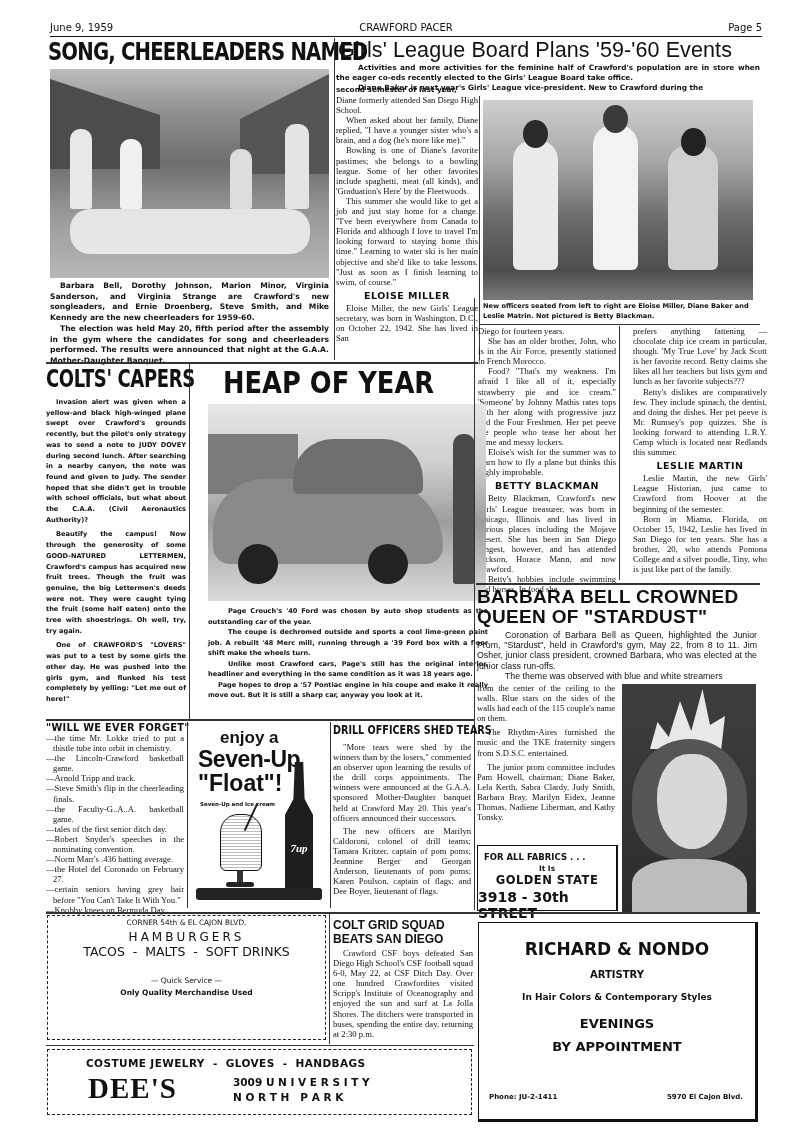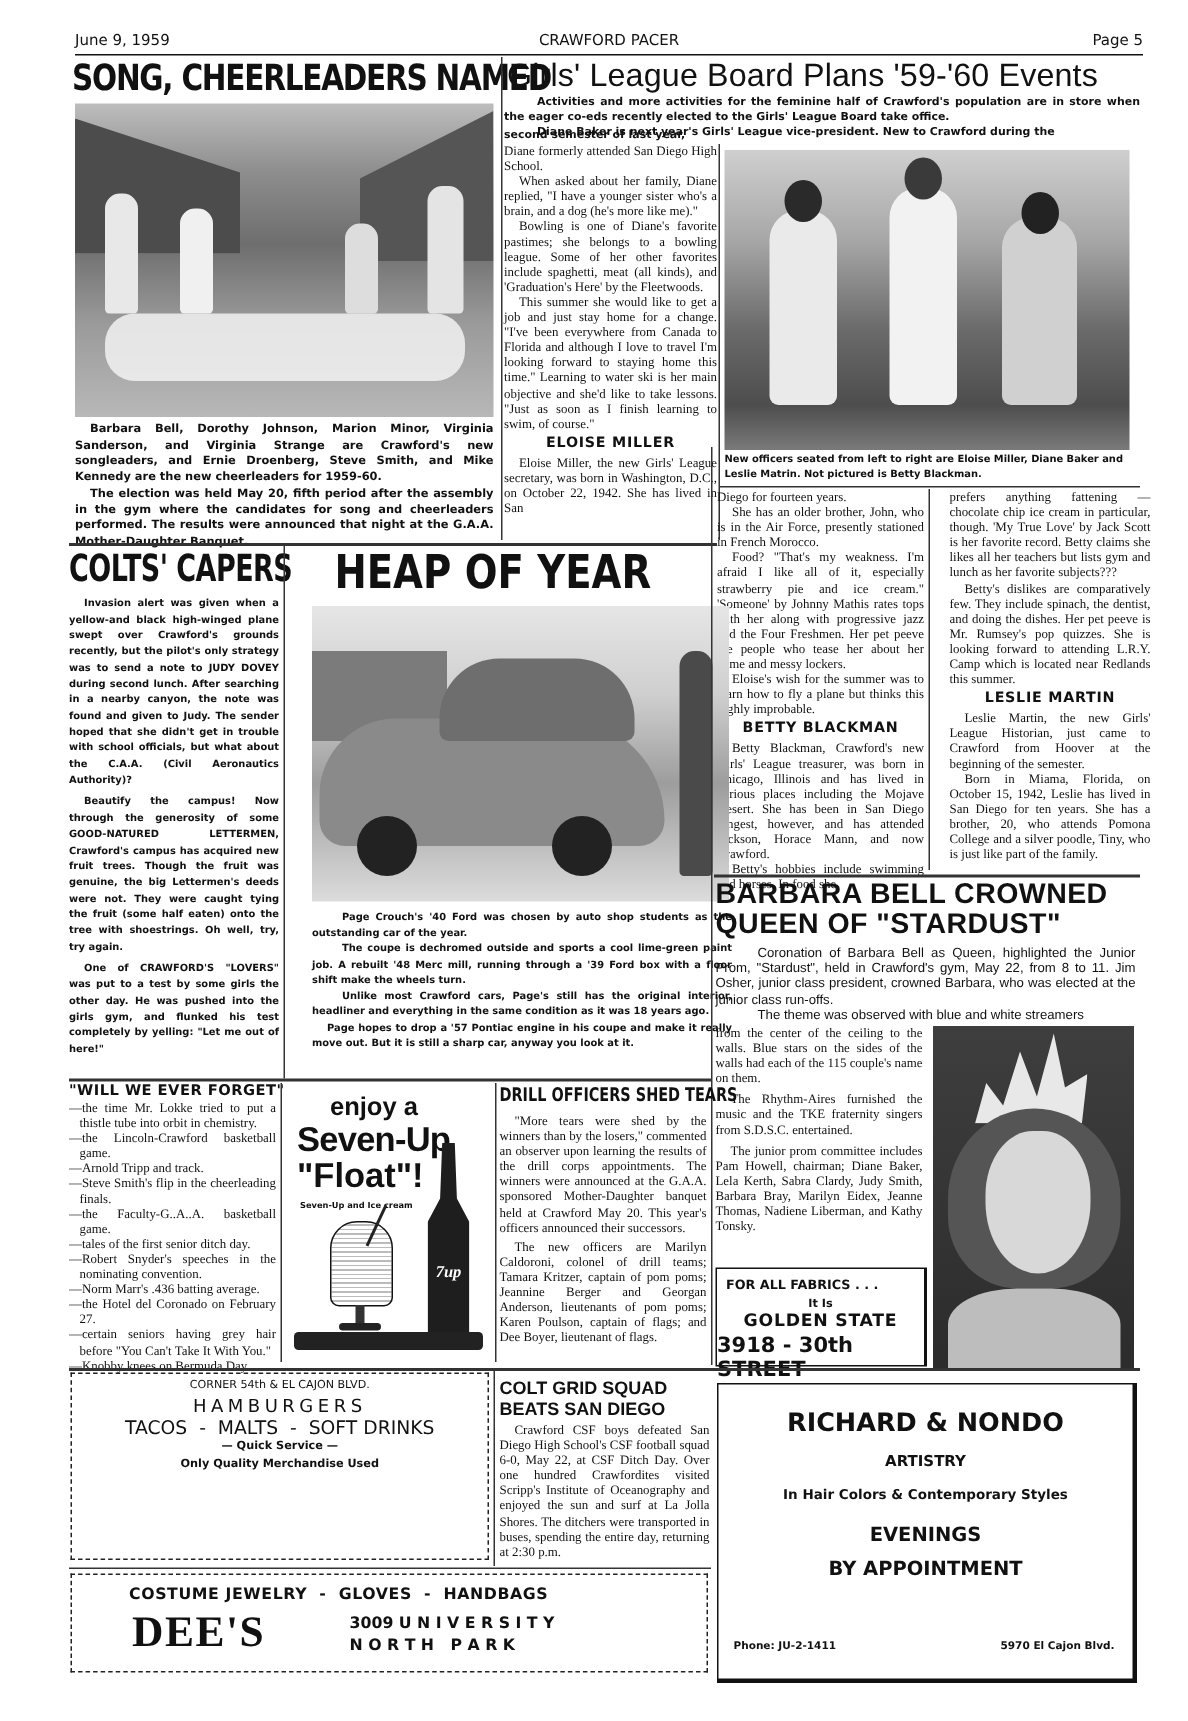--- a/index.html
+++ b/index.html
@@ -191,21 +191,21 @@
   <div class="sans" style="font-size:11.5px; font-weight:bold; text-align:center; letter-spacing:0.5px; white-space:nowrap;">GOLDEN STATE</div>
   <div class="sans" style="font-size:14px; font-weight:bold; text-align:left; margin-top:2px;">3918 - 30th STREET</div>
 </div>
 
 <div class="hrule" style="left:46px; top:912px; width:714px; height:1.5px;"></div>
 
 <div class="abs dashed" style="left:47px; top:915px; width:277px; height:123px;">
   <div class="sans" style="text-align:center; font-size:7.4px; font-weight:normal; margin-top:2px;">CORNER 54th &amp; EL CAJON BLVD.</div>
   <div class="sans" style="text-align:center; font-size:12px; letter-spacing:3px; margin-top:3px;">HAMBURGERS</div>
   <div class="sans" style="text-align:center; font-size:12.5px; white-space:pre; margin-top:0;">TACOS  -  MALTS  -  SOFT DRINKS</div>
-  <div class="sans" style="text-align:center; font-size:7.5px; font-weight:bold; margin-top:0;">—  Quick Service  —</div>
+  <div class="sans" style="text-align:center; font-size:7.5px; font-weight:normal; margin-top:17px;">—  Quick Service  —</div>
   <div class="sans" style="text-align:center; font-size:7.5px; font-weight:bold; margin-top:3px;">Only Quality Merchandise Used</div>
 </div>
 <div class="vrule" style="left:329px; top:912px; height:132px;"></div>
 
 <div class="abs" style="left:333px; top:918px; width:140px;">
   <div class="lsans" style="font-size:12px; font-weight:bold; white-space:nowrap;">COLT GRID SQUAD</div>
   <div class="lsans" style="font-size:12px; font-weight:bold; white-space:nowrap;">BEATS SAN DIEGO</div>
   <p class="body-text indent" style="margin-top:2px;">Crawford CSF boys defeated San Diego High School's CSF football squad 6-0, May 22, at CSF Ditch Day. Over one hundred Crawfordites visited Scripp's Institute of Oceanography and enjoyed the sun and surf at La Jolla Shores. The ditchers were transported in buses, spending the entire day, returning at 2:30 p.m.</p>
 </div>
 

